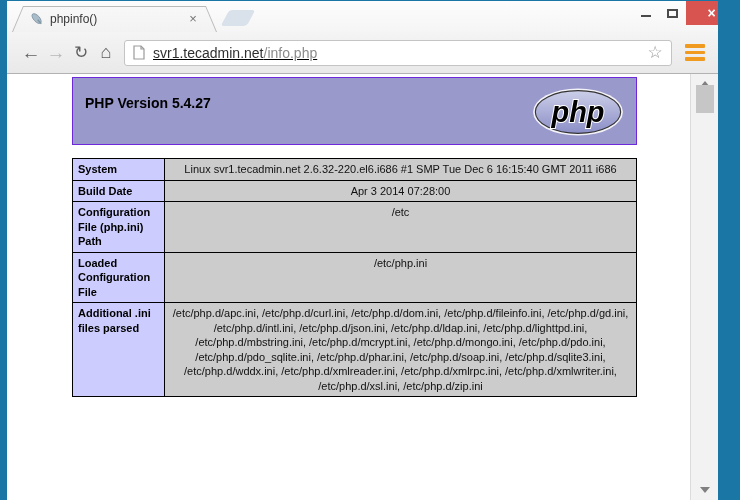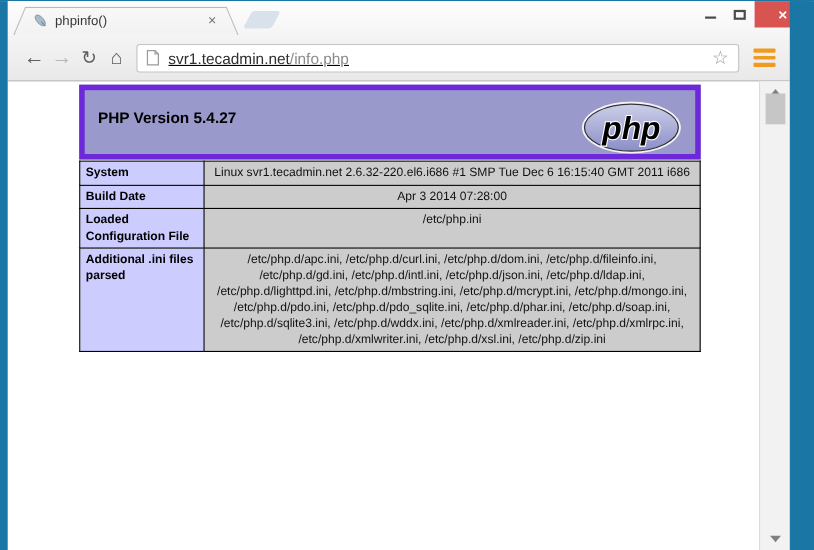--- a/index.html
+++ b/index.html
@@ -48,27 +48,27 @@
   .url-path { color: #8b8b8b; }
   .star-btn { font-size: 17px; color: #9a9a9a; width: 20px; text-align: center; cursor: default; }
 
   .menu-btn { width: 30px; height: 26px; margin-left: 8px; display: flex; flex-direction: column; justify-content: center; gap: 3px; align-items: center; cursor: default; }
   .menu-bar { width: 20px; height: 3.5px; background: var(--menu-orange, #f09a20); border-radius: 1px; }
 
   
   .content { position: absolute; left: 7px; top: 73px; width: 683px; bottom: 0; background: #fff; overflow: hidden; z-index: 5; }
 
   .phpinfo { position: absolute; left: 65px; top: 3px; width: 565px; font-family: "Liberation Sans", sans-serif; }
-  .php-header { height: 68px; background: var(--php-header, #9999cc); border: 5px solid #6d28d9; position: relative; margin-bottom: 1px; }
+  .php-header { height: 68px; background: var(--php-header, #9999cc); border: 1px solid #6d28d9; position: relative; margin-bottom: 13px; }
   .php-header-title { position: absolute; left: 12px; top: 17px; font-size: 14px; font-weight: bold; color: #000; }
   .php-logo { position: absolute; right: 12px; top: 10px; }
 
   table.info { width: 100%; border-collapse: collapse; table-layout: fixed; }
   table.info th, table.info td { border: 1px solid #000; font-size: 11px; padding: 3px 5px; vertical-align: top; text-align: left; word-wrap: break-word; line-height: 14.5px; }
-  table.info th.e { width: 113px; background: var(--php-label, #ccccff); font-weight: bold; color: #000; }
+  table.info th.e { width: 92px; background: var(--php-label, #ccccff); font-weight: bold; color: #000; }
   table.info td.v { background: var(--php-value, #cccccc); color: #111; text-align: center; }
   td.v.hl { position: relative; overflow: visible; }
 
   .arrow-wrap { position: absolute; left: 82px; top: -5px; width: 150px; height: 30px; transform: rotate(-3deg); filter: drop-shadow(1px 2px 1px rgba(0,0,0,.35)); z-index: 20; pointer-events: none; }
 
   
   .scrollbar { position: absolute; top: 73px; bottom: 0; right: 22px; width: 28px; background: #f2f2f2; border-left: 1px solid #dcdcdc; z-index: 30; }
   .sb-arrow { position: absolute; left: 9px; width: 0; height: 0; border-left: 5px solid transparent; border-right: 5px solid transparent; }
   .sb-up { top: 7px; border-bottom: 6px solid #808080; }
   .sb-down { bottom: 7px; border-top: 6px solid #808080; }
@@ -148,20 +148,24 @@
         <tbody>
             <tr>
     <th class="e">System</th>
     <td class="v">Linux svr1.tecadmin.net 2.6.32-220.el6.i686 #1 SMP Tue Dec 6 16:15:40 GMT 2011 i686</td>
   </tr>
             <tr>
     <th class="e">Build Date</th>
     <td class="v">Apr 3 2014 07:28:00</td>
   </tr>
             <tr>
+    <th class="e">Configuration File (php.ini) Path</th>
+    <td class="v">/etc</td>
+  </tr>
+            <tr>
     <th class="e">Loaded Configuration File</th>
     <td class="v">/etc/php.ini</td>
   </tr>
             <tr>
     <th class="e">Additional .ini files parsed</th>
     <td class="v">/etc/php.d/apc.ini, /etc/php.d/curl.ini, /etc/php.d/dom.ini, /etc/php.d/fileinfo.ini, /etc/php.d/gd.ini, /etc/php.d/intl.ini, /etc/php.d/json.ini, /etc/php.d/ldap.ini, /etc/php.d/lighttpd.ini, /etc/php.d/mbstring.ini, /etc/php.d/mcrypt.ini, /etc/php.d/mongo.ini, /etc/php.d/pdo.ini, /etc/php.d/pdo_sqlite.ini, /etc/php.d/phar.ini, /etc/php.d/soap.ini, /etc/php.d/sqlite3.ini, /etc/php.d/wddx.ini, /etc/php.d/xmlreader.ini, /etc/php.d/xmlrpc.ini, /etc/php.d/xmlwriter.ini, /etc/php.d/xsl.ini, /etc/php.d/zip.ini</td>
   </tr>
           </tbody>
       </table>
     </div>

